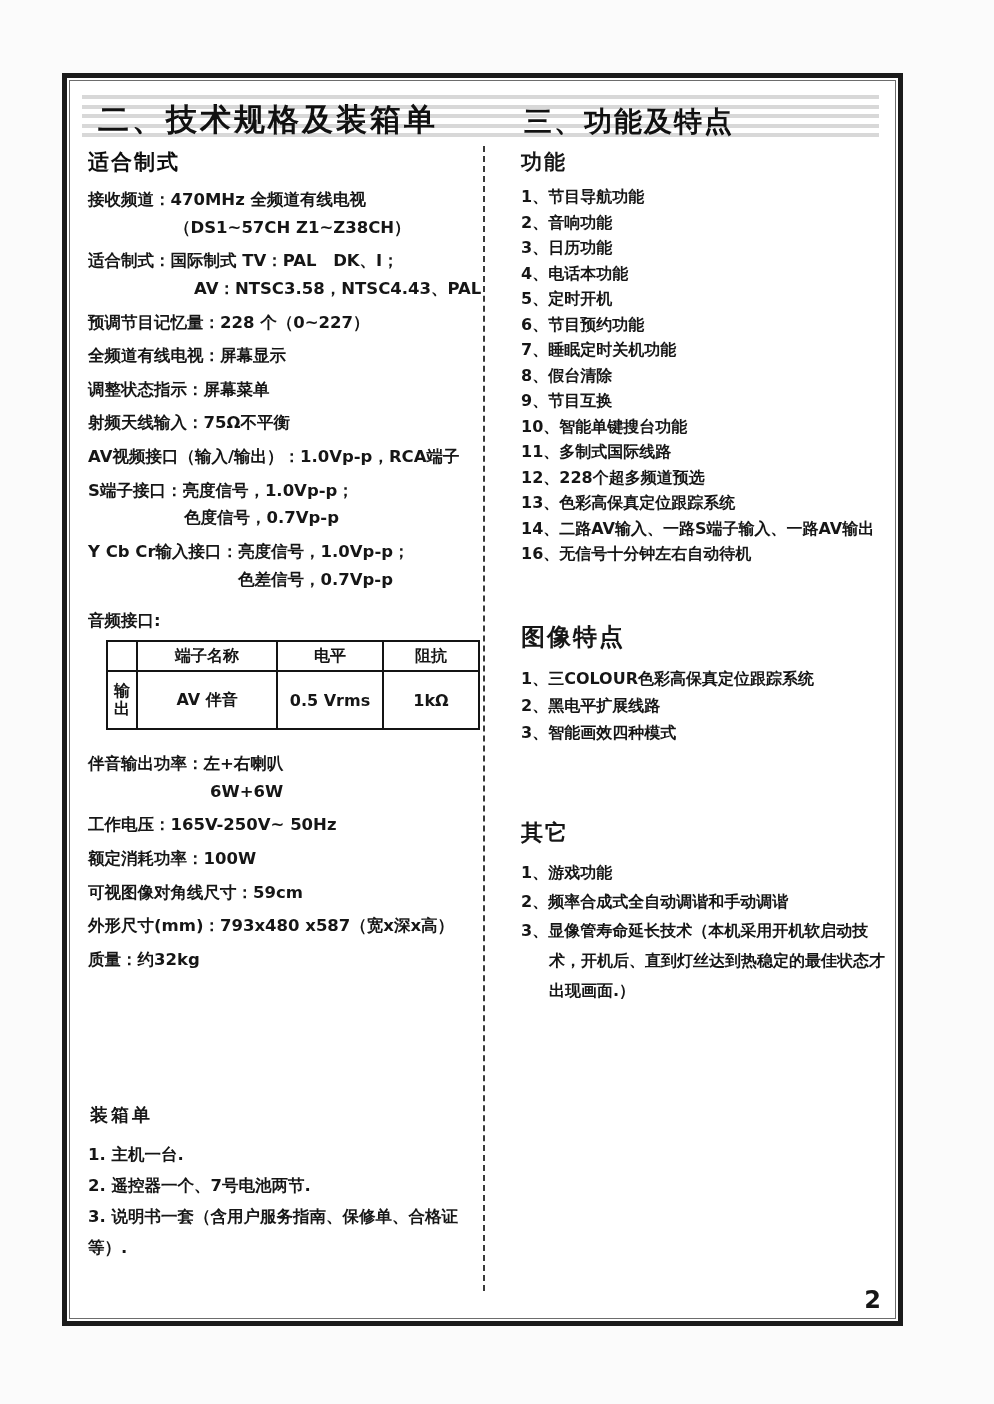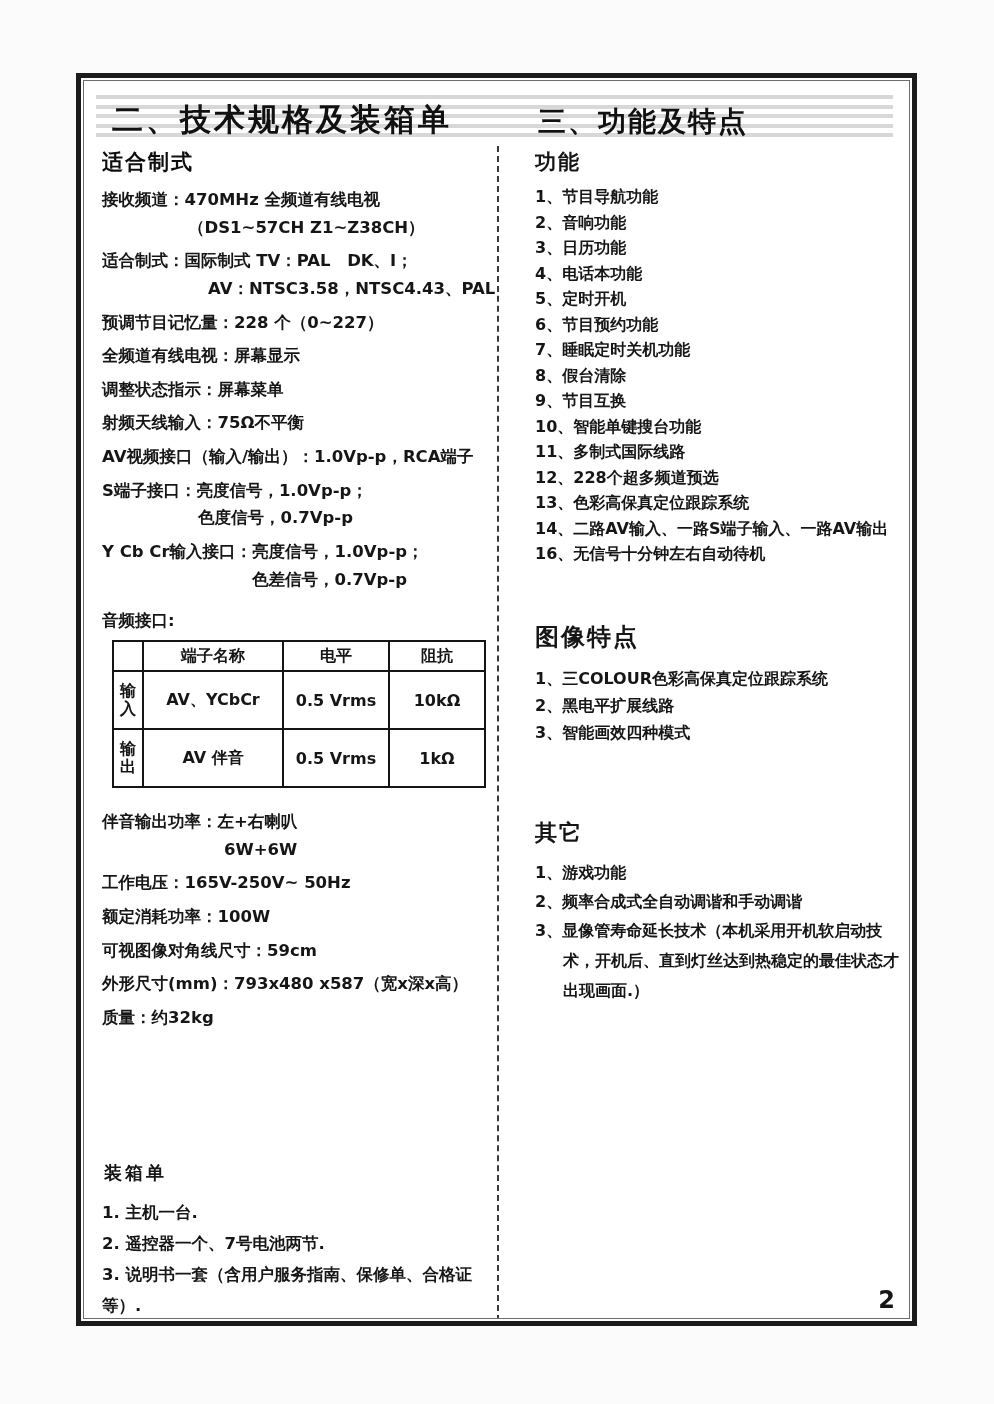--- a/index.html
+++ b/index.html
@@ -5,21 +5,21 @@
   * { margin:0; padding:0; box-sizing:border-box; }
   html,body { width:994px; height:1404px; }
   body {
     position:relative;
     background:#fbfbfb;
     font-family:"DejaVu Sans", sans-serif;
     font-weight:700;
     color:#161616;
   }
   .frame {
-    position:absolute; left:76px; top:73px;
+    position:absolute; left:62px; top:73px;
     width:841px; height:1253px;
     border:5px solid #1b1b1b;
     background:#ffffff;
   }
   .frame-inner {
     position:relative;
     margin:2px;
     border:1px solid #6d6d6d;
     width:calc(100% - 4px);
     height:calc(100% - 4px);
@@ -58,21 +58,21 @@
   .cont { margin-top:-6px; }
   .pad-paren  { padding-left:86px; }
   .pad-av     { padding-left:106px; }
   .pad-chroma { padding-left:96px; }
   .pad-chroma2{ padding-left:150px; }
   .pad-watt   { padding-left:122px; }
 
   .audio-label { font-size:16.5px; margin:20px 0 8px 0; }
   table.audio {
     border-collapse:collapse;
-    margin-left:10px;
+    margin-left:18px;
   }
   table.audio th, table.audio td {
     border:2px solid #141414;
     font-size:16px;
     text-align:center;
     vertical-align:middle;
     padding:2px 4px;
   }
   table.audio th { height:30px; }
   table.audio td { height:58px; }
@@ -132,26 +132,20 @@
 
         <div class="audio-label">音频接口:</div>
 
         <table class="audio">
           <tbody>
               <tr>
             <th class="t-corner"></th>
             <th class="t-terminal">端子名称</th>
             <th class="t-level">电平</th>
             <th class="t-imp">阻抗</th>
-          </tr>
-          <tr>
-            <td class="dir-cell">输入</td>
-            <td>AV、YCbCr</td>
-            <td>0.5 Vrms</td>
-            <td>10kΩ</td>
           </tr>
           <tr>
             <td class="dir-cell">输出</td>
             <td>AV 伴音</td>
             <td>0.5 Vrms</td>
             <td>1kΩ</td>
           </tr>
         </tbody>
           </table>
 

